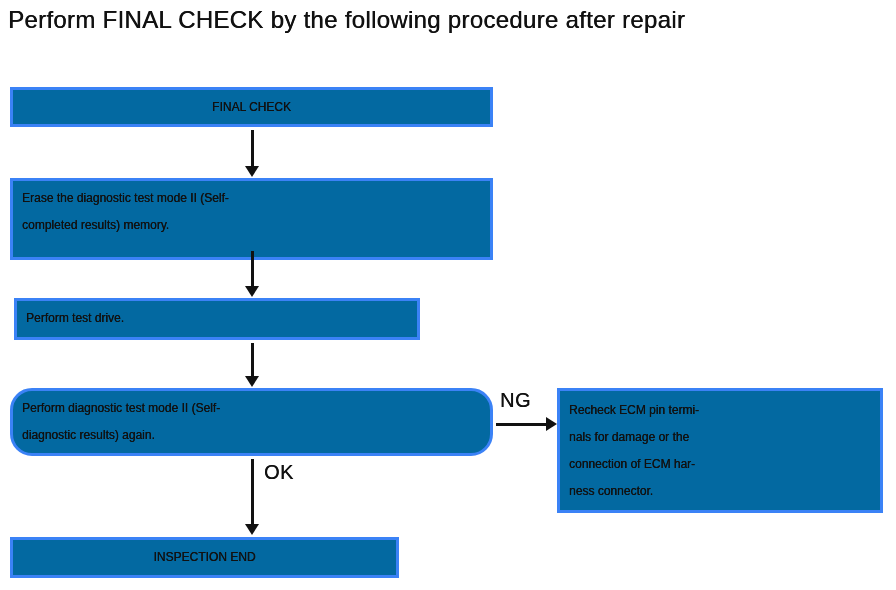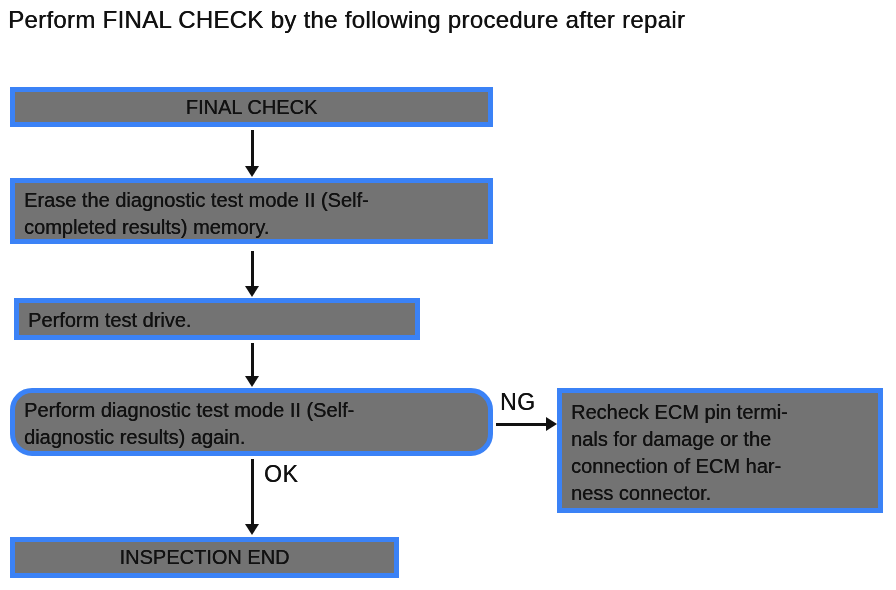--- a/index.html
+++ b/index.html
@@ -16,36 +16,36 @@
     left: 8px; top: 4px;
     width: 884px;
     font-size: 24px;
     font-weight: normal;
     line-height: 31px;
     letter-spacing: 0.3px;
     text-shadow: 0.4px 0 0 currentColor;
   }
   .box {
     position: absolute;
-    border: 5px solid #3b82f6;
-    background: #737373;
-    font-size: 20px;
+    border: 3px solid #3b82f6;
+    background: #0369a1;
+    font-size: 12px;
     line-height: 27px;
     text-shadow: 0.3px 0 0 currentColor;
   }
   .box.centered {
     display: flex;
     align-items: center;
     justify-content: center;
     text-align: center;
   }
   .box.lefttext { padding: 4px 10px 0 9px; }
   .edge-label {
     position: absolute;
-    font-size: 23px;
+    font-size: 20px;
     letter-spacing: 0.5px;
     text-shadow: 0.3px 0 0 currentColor;
   }
   
   .varrow { position: absolute; width: 16px; }
   .varrow .shaft {
     position: absolute; left: 6.5px; top: 0;
     width: 3px; bottom: 9px; background: #111111;
   }
   .varrow .head {
@@ -78,21 +78,21 @@
 
 <div class="box centered" style="left:10px; top:87px; width:483px; height:40px;">
   <span>FINAL CHECK</span>
 </div>
 
 <div class="varrow" style="left:244px; top:130px; height:47px;">
   <div class="shaft"></div>
   <div class="head"></div>
 </div>
 
-<div class="box lefttext" style="left:10px; top:178px; width:483px; height:66px;">
+<div class="box lefttext" style="left:10px; top:178px; width:483px; height:82px;">
   <div>Erase the diagnostic test mode II (Self-</div>
   <div>completed results) memory.</div>
 </div>
 
 <div class="varrow" style="left:244px; top:251px; height:46px;">
   <div class="shaft"></div>
   <div class="head"></div>
 </div>
 
 <div class="box lefttext" style="left:14px; top:298px; width:406px; height:42px;">

